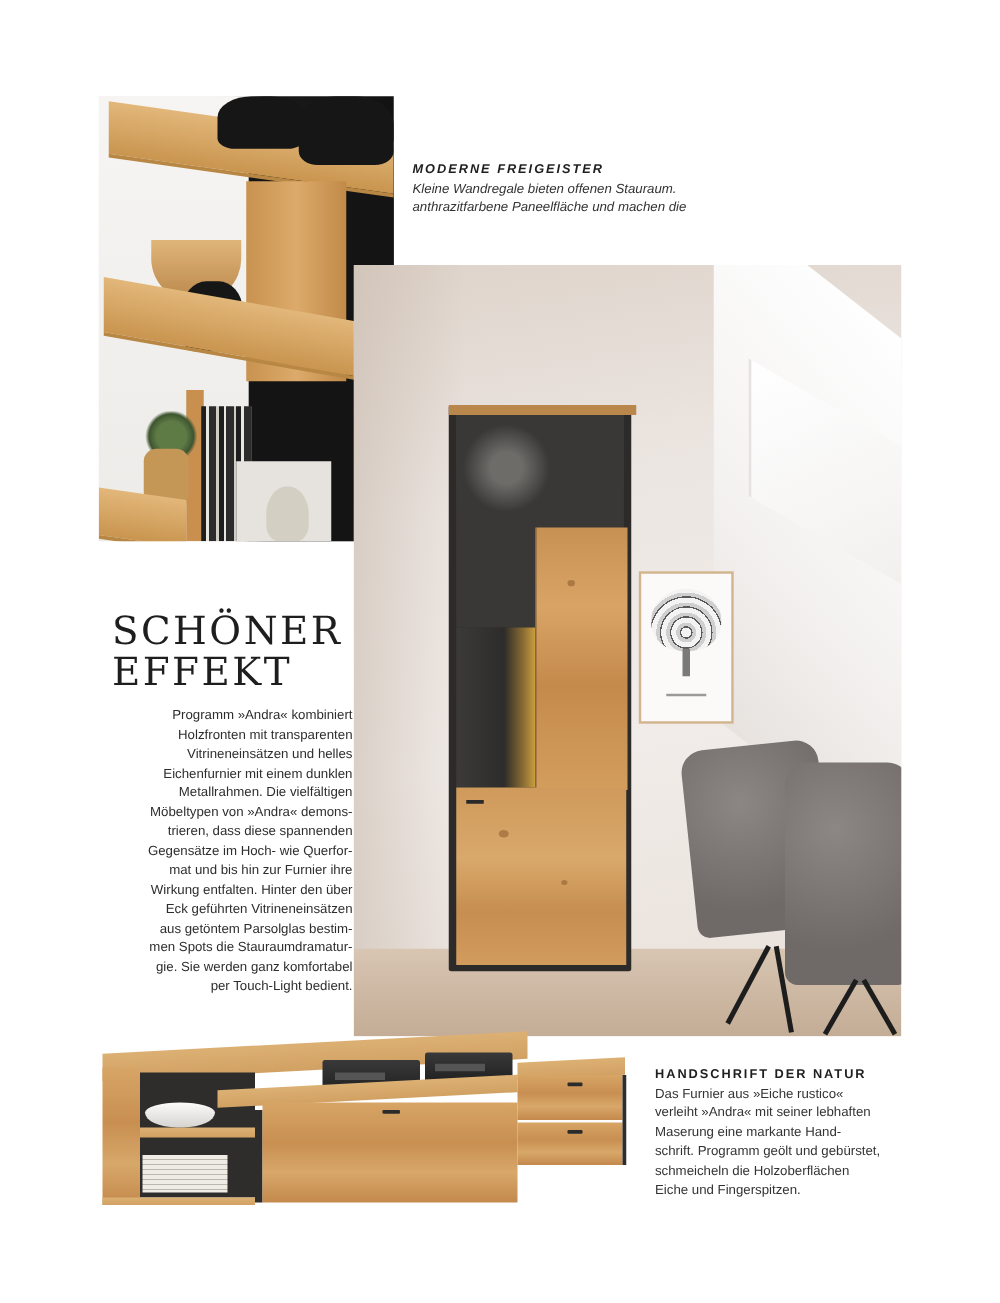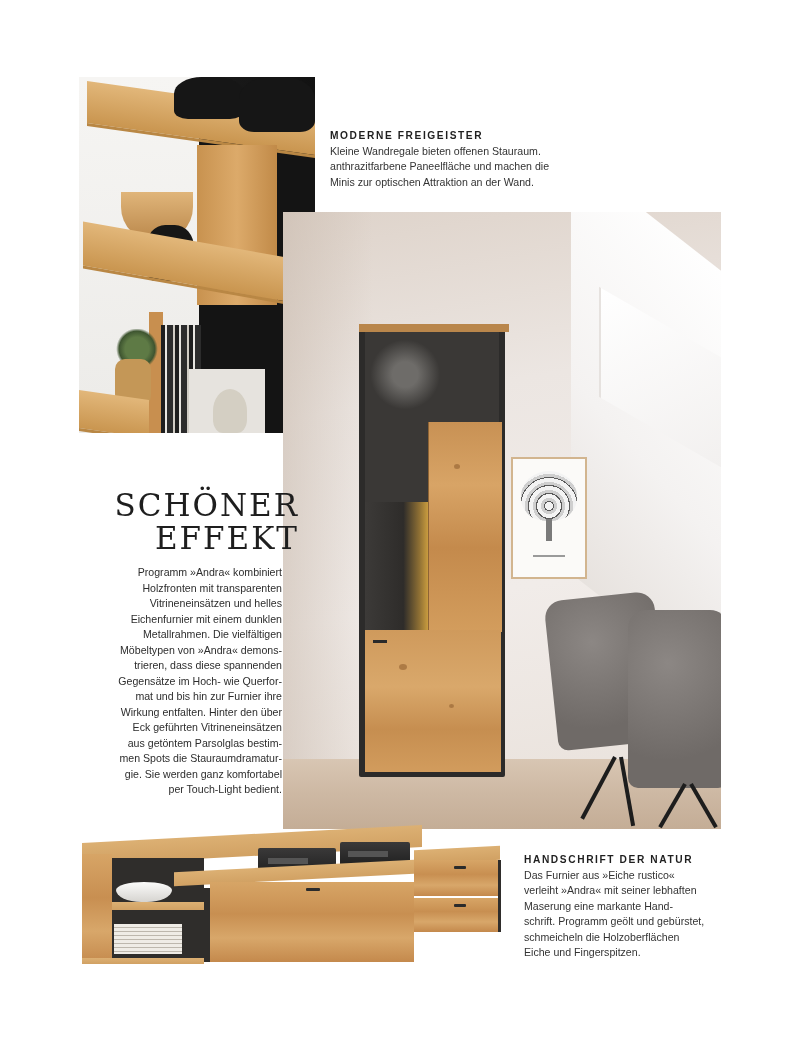--- a/index.html
+++ b/index.html
@@ -17,21 +17,21 @@
   .photo-shelf .upright { background: linear-gradient(90deg, #c8924f, #dcaa6a 50%, #c18a48); }
   .photo-shelf .black-pot { background: #161616; border-radius: 40% 40% 20% 20%; }
   .photo-shelf .bowl { background: linear-gradient(180deg, #e0b57a, #b98649); border-radius: 0 0 50% 50% / 0 0 70% 70%; }
   .photo-shelf .books { background: repeating-linear-gradient(90deg, #1e1e1e 0 4px, #e8e6e1 4px 6px, #2c2c2c 6px 12px, #d0ccc4 12px 14px); }
   .photo-shelf .card { background: #e6e3de; }
   .photo-shelf .figure { background: #d4cfc3; border-radius: 50% 50% 30% 30%; }
   .photo-shelf .plant-pot { background: #c49757; border-radius: 10px 10px 30% 30%; }
   .photo-shelf .plant { background: radial-gradient(circle, #5e7a45 0 40%, #3e5530 60%, transparent 70%); }
 
   
-  .caption { font-size: 10.6px; line-height: 15.5px; color: #333; }
+  .caption { font-size: 10.6px; line-height: 15.5px; color: #333; font-style: italic; }
   .caption .kicker { font-weight: bold; letter-spacing: 1.6px; font-size: 10.2px; color: #1f1f1f; }
 
   
   .photo-room { left: 283px; top: 212px; width: 438px; height: 617px; overflow: hidden;
     background: linear-gradient(170deg, #ded3ca 0%, #ece6e2 30%, #f1ece9 60%, #e8e0d9 100%); }
   .photo-room .ceiling-slope { right: -40px; top: 90px; width: 190px; height: 420px;
     background: linear-gradient(200deg, #ffffff, #f4f2f1 60%, #e7e2de);
     transform: skewY(38deg); transform-origin: top right; }
   .photo-room .window { right: 0; top: 110px; width: 120px; height: 110px;
     background: linear-gradient(135deg, #ffffff, #f2f0ef); border-left: 2px solid #e6e2df; transform: skewY(30deg); }
@@ -60,21 +60,21 @@
   .art .bloom { left: 8px; top: 12px; width: 56px; height: 50px; border-radius: 50% 50% 45% 45%;
     background: repeating-radial-gradient(circle at 50% 70%, #f3f3f3 0 4px, #5a5a5a 4px 5px, #cfcfcf 5px 8px); }
   .art .stem { left: 33px; top: 60px; width: 6px; height: 22px; background: #7a7a7a; }
   .art .label { left: 20px; top: 96px; width: 32px; height: 2px; background: #9a9a9a; }
 
   
   .chair { background: radial-gradient(circle at 40% 30%, #8c8784, #6f6a67 70%); border-radius: 18px 18px 10px 10px; }
   .chair-leg { background: #1d1d1d; transform-origin: top center; }
 
   
-  .headline { right: 501px; top: 489px; text-align: right;
+  .headline { right: 526px; top: 489px; 
     font-family: "DejaVu Serif", "Liberation Serif", serif; font-weight: normal;
     font-size: 31px; line-height: 33px; letter-spacing: 2px; color: #1e1e1e; }
   .body-right { left: 100px; top: 565px; width: 182px; text-align: right;
     font-size: 10.6px; line-height: 15.5px; color: #2d2d2d; }
 
   
   .sideboard { left: 74px; top: 812px; width: 430px; height: 160px; }
   .sb-part { position: absolute; }
   .sb-top { background: linear-gradient(180deg, #dcb073, #d1a163); }
   .sb-front { background: linear-gradient(180deg, #d7a566, #c88f51 40%, #d8a76a 70%, #c4894c); }
@@ -113,21 +113,20 @@
   <div class="abs figure" style="left:134px;top:312px;width:34px;height:44px;"></div>
   <div class="abs plant" style="left:36px;top:252px;width:44px;height:40px;"></div>
   <div class="abs plant-pot" style="left:36px;top:282px;width:36px;height:50px;"></div>
   <div class="abs board" style="left:0;top:318px;width:70px;height:38px;transform:skewY(8deg);"></div>
 </div>
 
 <div class="abs caption" style="left:330px;top:128px;width:260px;">
   <span class="line kicker">MODERNE FREIGEISTER</span>
   <span class="line">Kleine Wandregale bieten offenen Stauraum.</span>
   <span class="line">anthrazitfarbene Paneelfläche und machen die</span>
-  <span class="line">Minis zur optischen Attraktion an der Wand.</span>
 </div>
 
 <div class="abs photo-room">
   <div class="abs shadow-wall"></div>
   <div class="abs ceiling-slope"></div>
   <div class="abs window"></div>
   <div class="abs floor"></div>
 
   <div class="abs art">
     <div class="abs bloom"></div>

